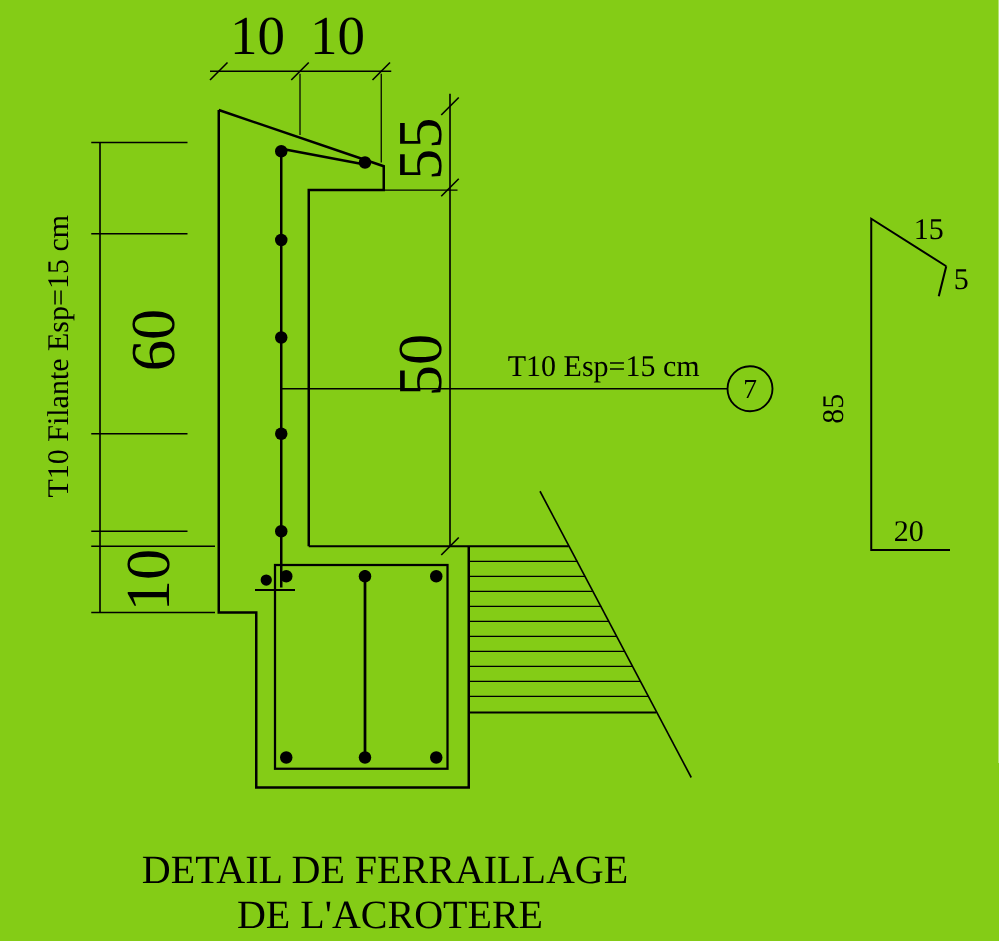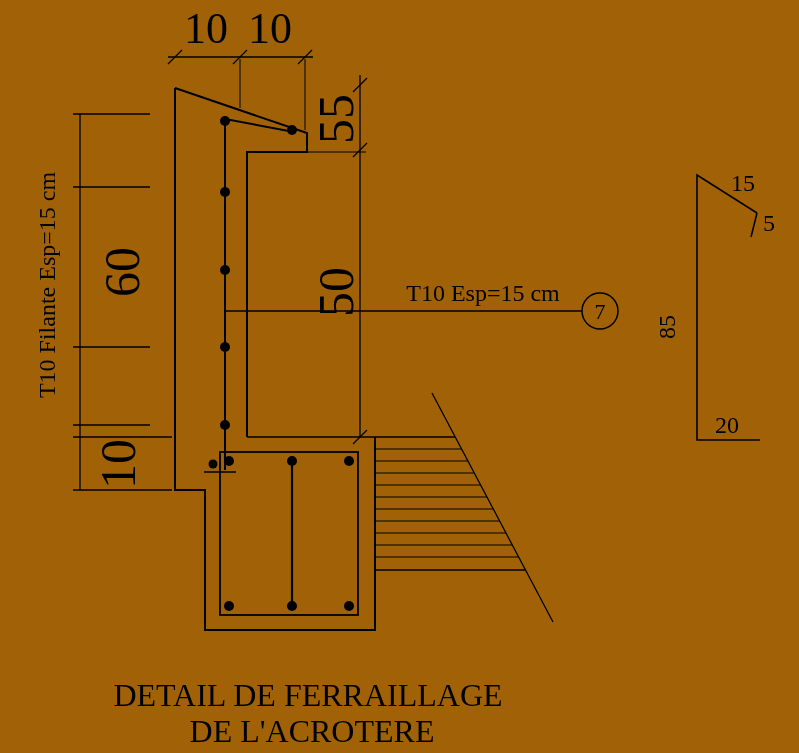--- a/index.html
+++ b/index.html
@@ -4,21 +4,21 @@
 <style>
   html, body {
     margin: 0;
     padding: 0;
     background: #ffffff;
   }
   .canvas {
     position: relative;
     width: 799px;
     height: 753px;
-    background: #a16207;
+    background: #84cc16;
     overflow: hidden;
   }
   svg { display: block; }
   text {
     fill: #000000;
     font-family: "Liberation Serif", "DejaVu Serif", serif;
   }
   .t-xl { font-size: 50px; }
   .t-lg { font-size: 44px; }
   .t-md { font-size: 24px; }

